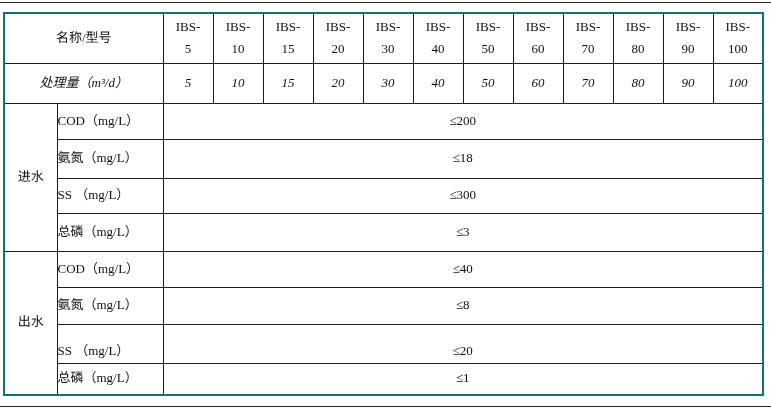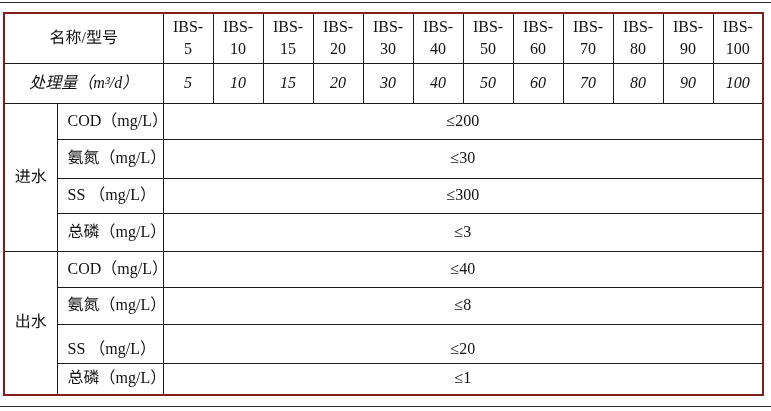--- a/index.html
+++ b/index.html
@@ -23,23 +23,23 @@
     background: #2b2b2b;
   }
   .page-rule.top { top: 2px; }
   .page-rule.bottom { top: 406px; }
 
   table.spec-table {
     position: absolute;
     left: 3px;
     top: 12px;
     border-collapse: collapse;
-    border: 2px solid #7f1d1d;
+    border: 2px solid #0f766e;
     table-layout: fixed;
-    font-size: 16px;
+    font-size: 13px;
     line-height: 1.3;
   }
   .spec-table td {
     border: 1px solid #1b1b1b;
     text-align: center;
     vertical-align: middle;
     padding: 0;
     overflow: hidden;
   }
   col.c-group { width: 53px; }
@@ -50,21 +50,20 @@
   tr.rh40 { height: 40px; font-style: italic; }
   tr.rh39 { height: 39px; }
   tr.rh38 { height: 38px; }
   tr.rh37 { height: 37px; }
   tr.rh36 { height: 36px; }
   tr.rh35 { height: 35px; }
   tr.rh32 { height: 32px; }
 
   td.param-cell {
     text-align: left;
-    padding-left: 10px;
   }
   td.vbottom {
     vertical-align: bottom;
     padding-bottom: 3px;
   }
   td.model-cell div {
     line-height: 22px;
   }
 </style>
 </head>
@@ -159,21 +158,21 @@
     <td>100</td>
   </tr>
 
   <tr class="rh36">
     <td rowspan="4">进水</td>
     <td class="param-cell">COD（mg/L）</td>
     <td colspan="12">≤200</td>
   </tr>
   <tr class="rh39">
     <td class="param-cell">氨氮（mg/L）</td>
-    <td colspan="12">≤30</td>
+    <td colspan="12">≤18</td>
   </tr>
   <tr class="rh35">
     <td class="param-cell">SS （mg/L）</td>
     <td colspan="12">≤300</td>
   </tr>
   <tr class="rh38">
     <td class="param-cell">总磷（mg/L）</td>
     <td colspan="12">≤3</td>
   </tr>
 

